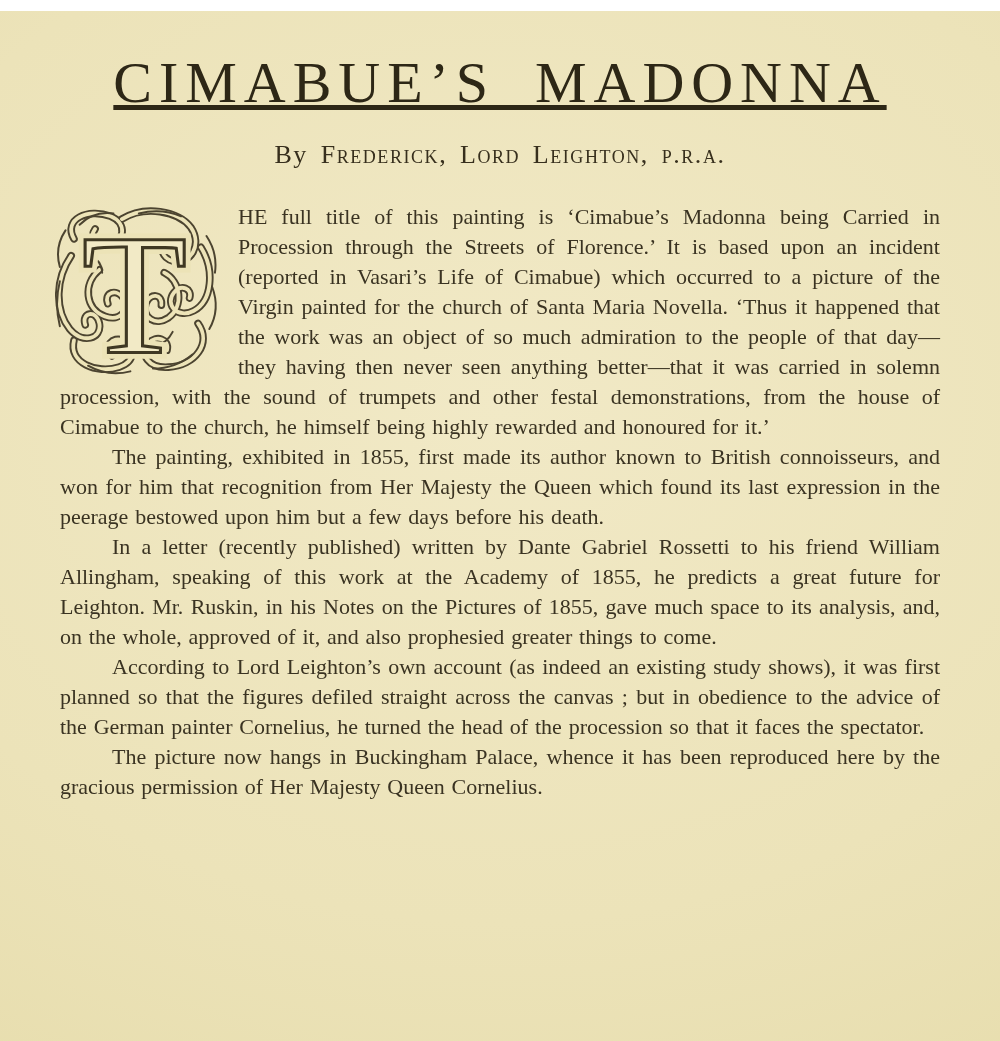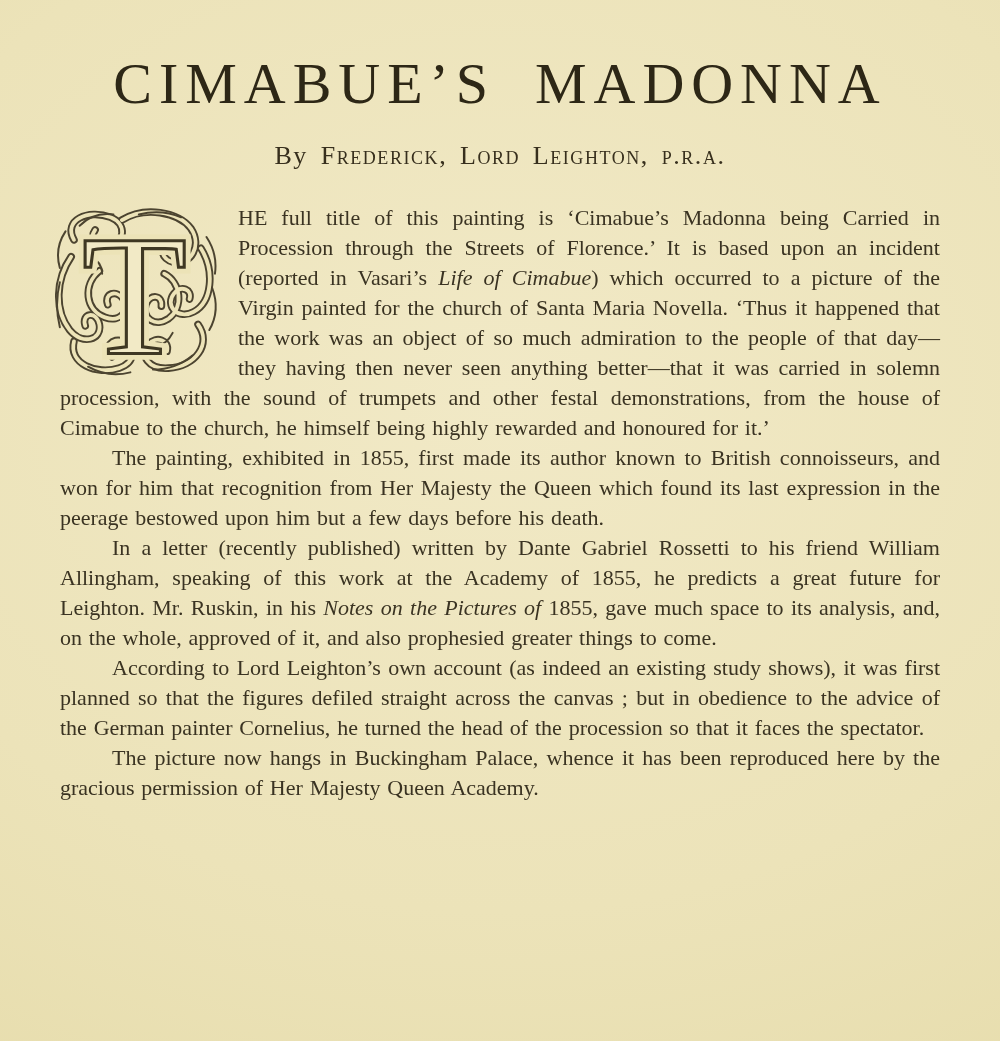--- a/index.html
+++ b/index.html
@@ -8,29 +8,30 @@
     font-family: "Liberation Serif", "DejaVu Serif", serif;
     overflow: hidden;
   }
   .page {
     width: 1000px; height: 1041px;
     box-sizing: border-box;
     background:
       radial-gradient(ellipse 120% 90% at 50% 38%, #f1e9c6 0%, #ece3b9 55%, #e6dcab 92%, #e0d5a0 100%);
   }
   .page-title {
-    margin: 0;
-    padding-top: 52px;
+    margin: 11px;
+    padding-top: 40px;
     text-align: center;
     font-size: 58px;
     font-weight: 400;
     letter-spacing: 0.12em;
     word-spacing: 0.32em;
     color: #2d2716;
     line-height: 1.12;
+    text-decoration: underline;
   }
   .byline {
     margin-top: 24px;
     text-align: center;
     font-size: 26px;
     color: #372f1d;
     letter-spacing: 0.06em;
     word-spacing: 0.18em;
   }
   .byline .sc { font-variant: small-caps; }
@@ -39,21 +40,21 @@
     width: 880px;
     margin: 32px auto 0 auto;
     font-size: 22px;
     line-height: 30px;
     text-align: justify;
     color: #3a3322;
     word-spacing: 0.06em;
   }
   .para { margin: 0; text-indent: 52px; }
   .para.first { text-indent: 0; }
-  .ital { font-style: italic; }
+  .ital { }
   .dropcap {
     float: left;
     width: 172px;
     height: 172px;
     margin: 3px 16px 2px -10px;
   }
   .dropcap svg { width: 100%; height: 100%; display: block; }
   .ribbon-d { stroke: #4c4430; stroke-width: 5.4; fill: none; stroke-linecap: round; }
   .ribbon-l { stroke: #ede4b8; stroke-width: 2.7; fill: none; stroke-linecap: round; }
   .curl     { stroke: #4c4430; stroke-width: 1.4; fill: none; stroke-linecap: round; }
@@ -119,16 +120,16 @@
         </svg>
       </span><span>HE full title of this painting is ‘Cimabue’s Madonna being Carried in Procession through the Streets of Florence.’  It is based upon an incident (reported in Vasari’s </span><span class="ital">Life of Cimabue</span><span>) which occurred to a picture of the Virgin painted for the church of Santa Maria Novella.  ‘Thus it happened that the work was an object of so much admiration to the people of that day—they having then never seen anything better—that it was carried in solemn procession, with the sound of trumpets and other festal demonstrations, from the house of Cimabue to the church, he himself being highly rewarded and honoured for it.’</span>
     </p>
 
     <p class="para"><span>The painting, exhibited in 1855, first made its author known to British connoisseurs, and won for him that recognition from Her Majesty the Queen which found its last expression in the peerage bestowed upon him but a few days before his death.</span></p>
 
     <p class="para"><span>In a letter (recently published) written by Dante Gabriel Rossetti to his friend William Allingham, speaking of this work at the Academy of 1855, he predicts a great future for Leighton.  Mr. Ruskin, in his </span><span class="ital">Notes on the Pictures of</span><span> 1855, gave much space to its analysis, and, on the whole, approved of it, and also prophesied greater things to come.</span></p>
 
     <p class="para"><span>According to Lord Leighton’s own account (as indeed an existing study shows), it was first planned so that the figures defiled straight across the canvas ; but in obedience to the advice of the German painter Cornelius, he turned the head of the procession so that it faces the spectator.</span></p>
 
-    <p class="para"><span>The picture now hangs in Buckingham Palace, whence it has been reproduced here by the gracious permission of Her Majesty Queen Academy.</span></p>
+    <p class="para"><span>The picture now hangs in Buckingham Palace, whence it has been reproduced here by the gracious permission of Her Majesty Queen Cornelius.</span></p>
 
   </div>
 </div>
 
 </body></html>

